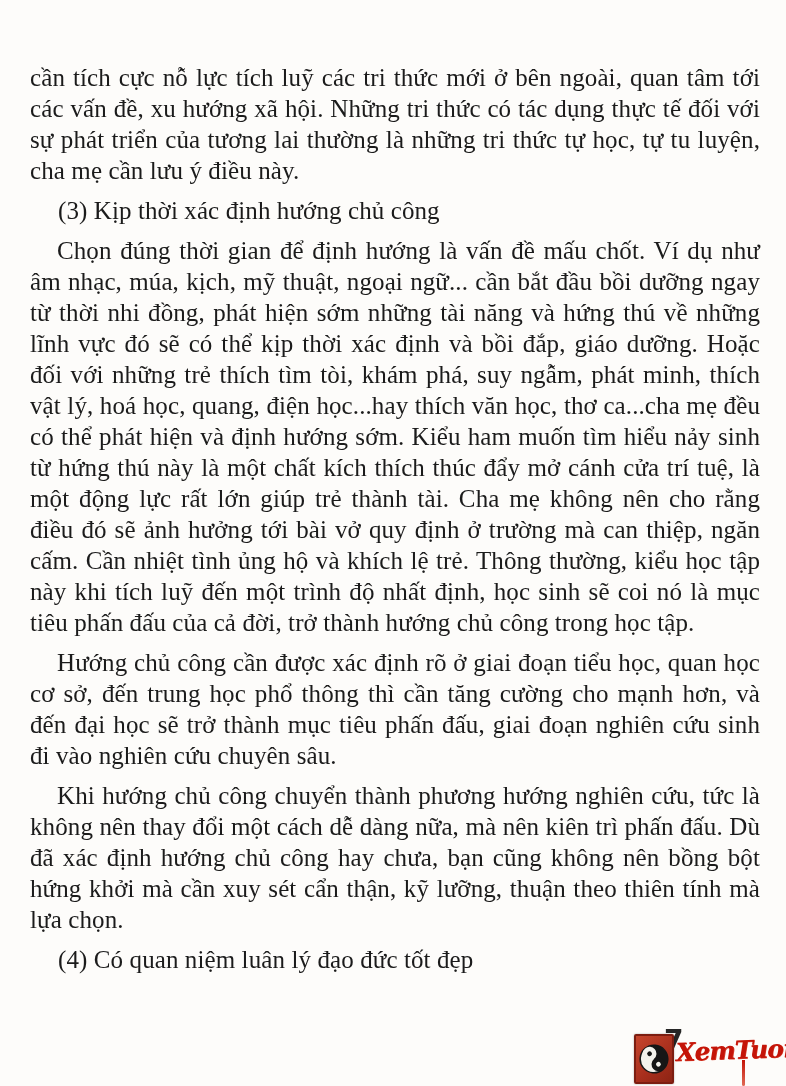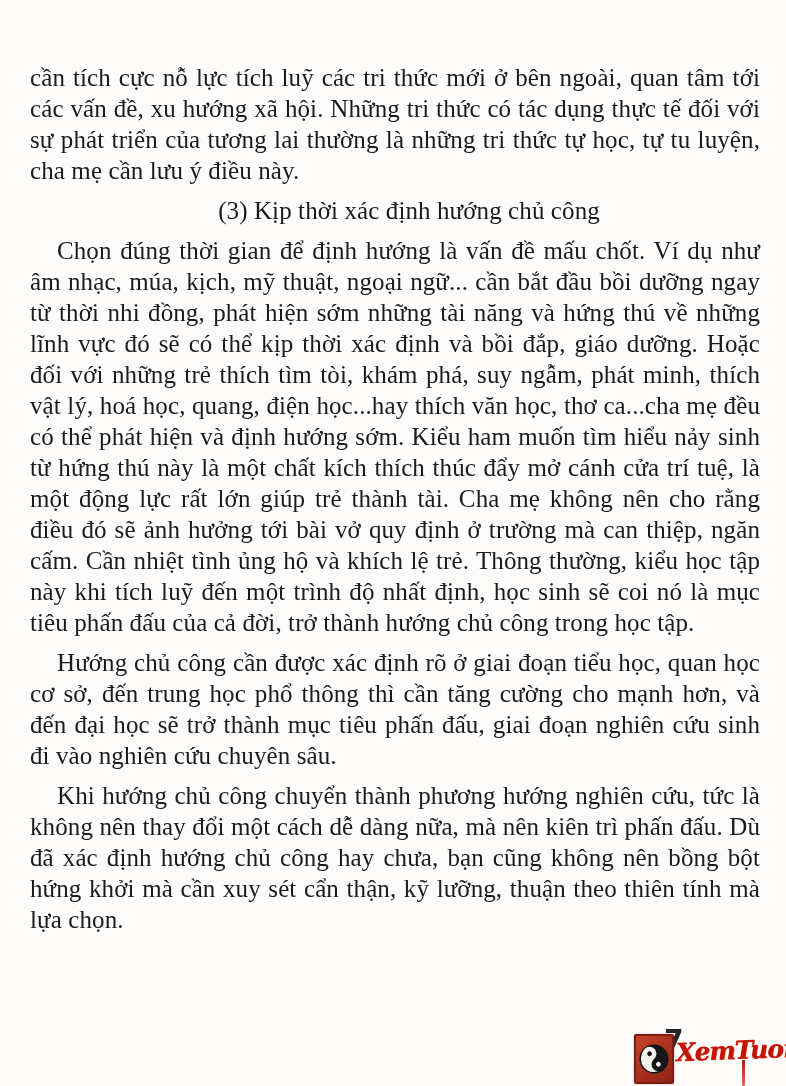--- a/index.html
+++ b/index.html
@@ -31,21 +31,21 @@
     margin: 0 0 9px 0;
     text-align: justify;
     text-indent: 27px;
   }
   .para.flush {
     text-indent: 0;
   }
   .heading {
     margin: 3px 0 9px 0;
     padding-left: 28px;
-    text-align: center;
+    text-align: left;
   }
   
   .watermark {
     position: absolute;
     left: 630px;
     top: 1018px;
     width: 156px;
     height: 68px;
   }
   .page-num {
@@ -109,20 +109,21 @@
 <body>
 
 <div class="page">
 
   <div class="text-block">
     <p class="para flush">cần tích cực nỗ lực tích luỹ các tri thức mới ở bên ngoài, quan tâm tới các vấn đề, xu hướng xã hội. Những tri thức có tác dụng thực tế đối với sự phát triển của tương lai thường là những tri thức tự học, tự tu luyện, cha mẹ cần lưu ý điều này.</p>
     <p class="heading">(3) Kịp thời xác định hướng chủ công</p>
     <p class="para">Chọn đúng thời gian để định hướng là vấn đề mấu chốt. Ví dụ như âm nhạc, múa, kịch, mỹ thuật, ngoại ngữ... cần bắt đầu bồi dưỡng ngay từ thời nhi đồng, phát hiện sớm những tài năng và hứng thú về những lĩnh vực đó sẽ có thể kịp thời xác định và bồi đắp, giáo dưỡng. Hoặc đối với những trẻ thích tìm tòi, khám phá, suy ngẫm, phát minh, thích vật lý, hoá học, quang, điện học...hay thích văn học, thơ ca...cha mẹ đều có thể phát hiện và định hướng sớm. Kiểu ham muốn tìm hiểu nảy sinh từ hứng thú này là một chất kích thích thúc đẩy mở cánh cửa trí tuệ, là một động lực rất lớn giúp trẻ thành tài. Cha mẹ không nên cho rằng điều đó sẽ ảnh hưởng tới bài vở quy định ở trường mà can thiệp, ngăn cấm. Cần nhiệt tình ủng hộ và khích lệ trẻ. Thông thường, kiểu học tập này khi tích luỹ đến một trình độ nhất định, học sinh sẽ coi nó là mục tiêu phấn đấu của cả đời, trở thành hướng chủ công trong học tập.</p>
     <p class="para">Hướng chủ công cần được xác định rõ ở giai đoạn tiểu học, quan học cơ sở, đến trung học phổ thông thì cần tăng cường cho mạnh hơn, và đến đại học sẽ trở thành mục tiêu phấn đấu, giai đoạn nghiên cứu sinh đi vào nghiên cứu chuyên sâu.</p>
     <p class="para">Khi hướng chủ công chuyển thành phương hướng nghiên cứu, tức là không nên thay đổi một cách dễ dàng nữa, mà nên kiên trì phấn đấu. Dù đã xác định hướng chủ công hay chưa, bạn cũng không nên bồng bột hứng khởi mà cần xuy sét cẩn thận, kỹ lưỡng, thuận theo thiên tính mà lựa chọn.</p>
+    <p class="heading">(4) Có quan niệm luân lý đạo đức tốt đẹp</p>
   </div>
 
   <div class="watermark">
     <span class="page-num">7</span>
     <span class="logo-box">
       <svg width="30" height="30" viewBox="0 0 100 100" aria-hidden="true">
         <g transform="rotate(-40 50 50)">
           <circle cx="50" cy="50" r="46" fill="#f3f2ec" stroke="#161616" stroke-width="5"></circle>
           <path d="M50 4 A46 46 0 0 1 50 96 L 50 4 Z" fill="#161616"></path>
           <circle cx="50" cy="27" r="23" fill="#f3f2ec"></circle>

